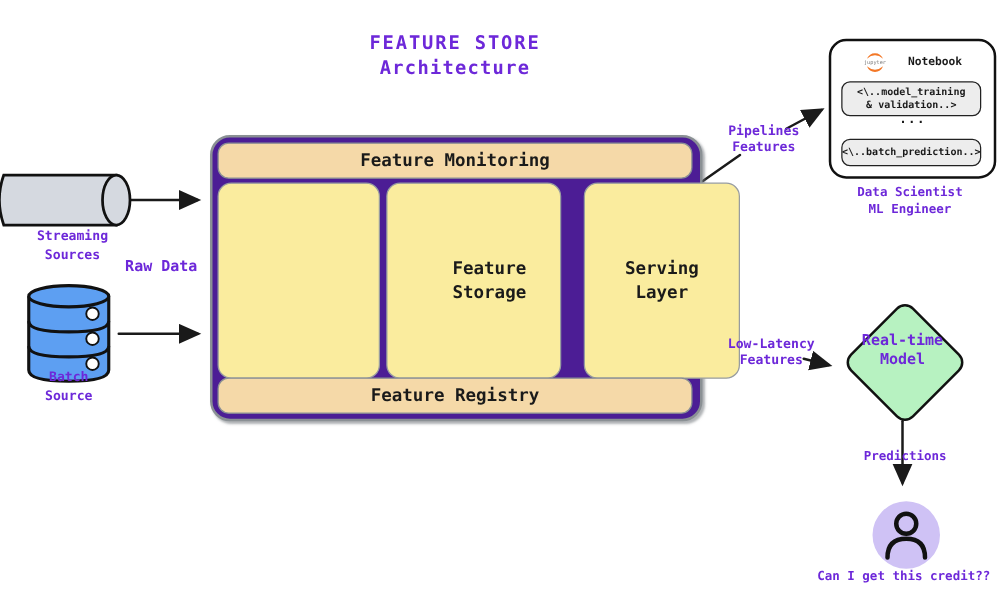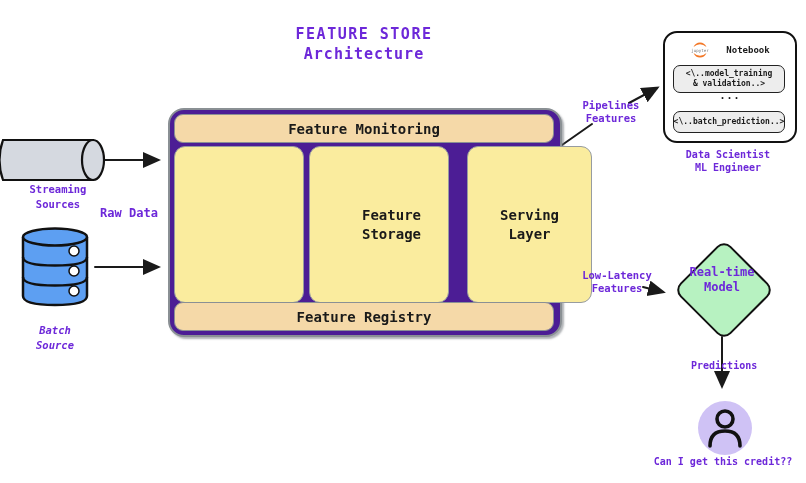--- a/index.html
+++ b/index.html
@@ -39,21 +39,21 @@
   .nb-c1{top:32px;height:26px;}
   .nb-c2{top:78px;height:20px;}
   .nb-dots{position:absolute;top:57px;left:0;width:100%;text-align:center;font-size:10px;font-weight:bold;letter-spacing:1px;}
   
   .diamond{left:688px;top:254px;width:68px;height:68px;background:#b7f2c1;border:2px solid #111;
       border-radius:10px;transform:rotate(45deg);}
   .diamond-text{left:672px;top:265px;width:100px;text-align:center;font-size:12px;font-weight:bold;line-height:15px;}
   
   .streaming-label{left:10px;top:182px;width:96px;font-size:10.5px;line-height:15px;}
   .raw-data{left:96px;top:206px;width:66px;font-size:12px;}
-  .batch-label{left:15px;top:323px;width:80px;font-size:10.5px;line-height:15px;font-style:italic;}
+  .batch-label{left:15px;top:295px;width:80px;font-size:10.5px;line-height:15px;}
   .historical{left:570px;top:99px;width:82px;font-size:10.5px;line-height:13px;}
   .lowlat{left:575px;top:269px;width:84px;font-size:10.5px;line-height:12.5px;}
   .predictions{left:691px;top:360px;width:80px;font-size:10px;text-align:left;}
   .nb-caption{left:661px;top:148px;width:134px;font-size:10px;line-height:13px;}
   .question{left:638px;top:456px;width:170px;font-size:10px;}
   svg text{font-family:"DejaVu Sans Mono",monospace;}
 </style>
 </head>
 <body>
 

